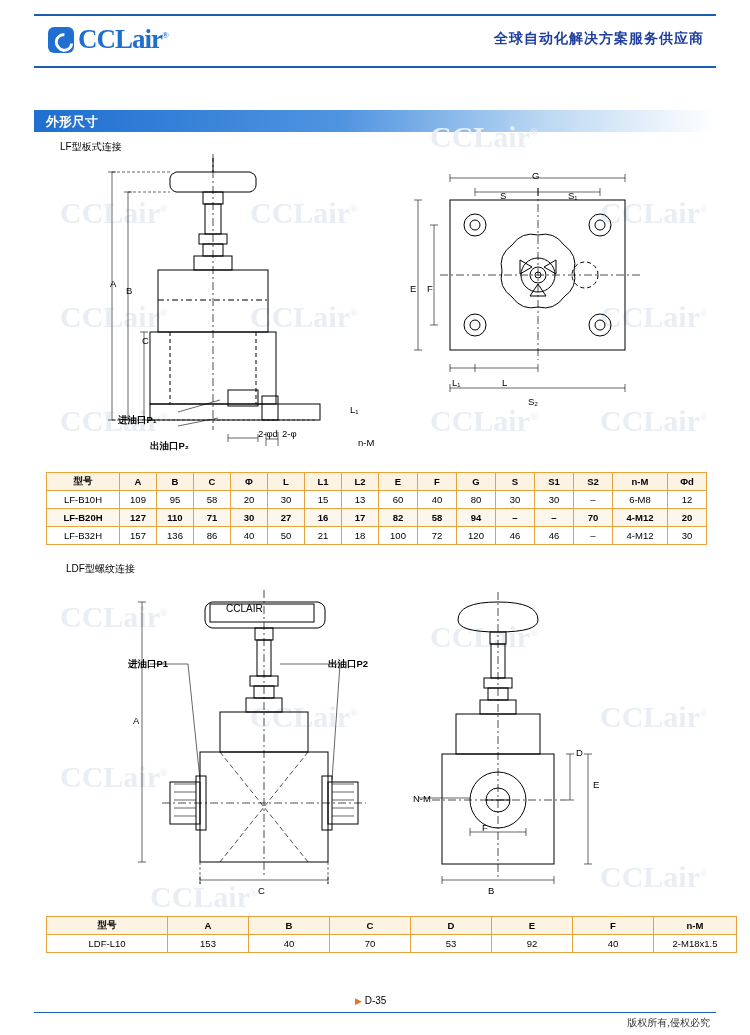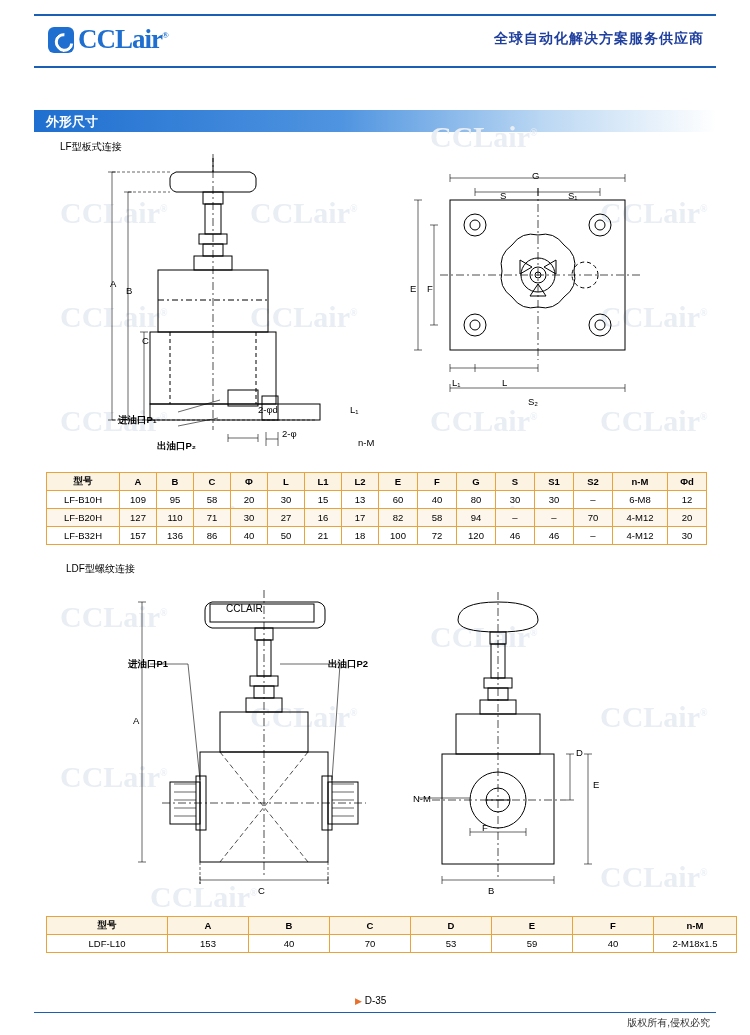--- a/index.html
+++ b/index.html
@@ -76,21 +76,21 @@
   .tbl{position:absolute;}
   .tbl td,.tbl th{
     border:1px solid #e8a33d;
     text-align:center;
     font-weight:normal;
     color:#000;
     padding:0;
     height:17px;
   }
   .tbl th{background:#fdf3e3;font-weight:bold;}
-  .tbl tr.alt td{background:#fdf6ec;}
+  .tbl tr.alt td{background:#fdf6ec;font-weight:bold;}
 
   
   .footer-rule{
     position:absolute;left:34px;top:1012px;width:682px;height:1px;background:#1a5fb4;
   }
   .page-num{
     position:absolute;left:355px;top:995px;font-size:10px;color:#000;
   }
   .page-num .tri{color:#e8702a;font-size:9px;}
   .copyright{
@@ -195,22 +195,22 @@
         <line x1="78" y1="262" x2="120" y2="250"></line>
         <line x1="78" y1="276" x2="118" y2="268"></line>
       </g>
     </svg>
   </div>
 
   <div class="label" style="left:110px;top:278px;">A</div>
   <div class="label" style="left:126px;top:285px;">B</div>
   <div class="label" style="left:142px;top:335px;">C</div>
   <div class="label b" style="left:118px;top:414px;">进油口P₁</div>
-  <div class="label b" style="left:157px;top:440px;">出油口P₂</div>
-  <div class="label" style="left:258px;top:404px;">2-φd</div>
+  <div class="label b" style="left:150px;top:440px;">出油口P₂</div>
+  <div class="label" style="left:258px;top:428px;">2-φd</div>
   <div class="label" style="left:282px;top:428px;">2-φ</div>
   <div class="label" style="left:350px;top:404px;">L₁</div>
   <div class="label" style="left:358px;top:437px;">n-M</div>
 
   <div class="draw" style="left:400px;top:160px;">
     <svg width="280" height="290" viewBox="0 0 280 290">
       <g stroke="#000" fill="none" stroke-width="1">
         <rect x="50" y="40" width="175" height="150"></rect>
 
         <circle cx="75" cy="65" r="11"></circle>
@@ -482,21 +482,21 @@
           <th style="width:82px">n-M</th>
         </tr>
       </thead>
       <tbody>
         <tr>
           <td>LDF-L10</td>
           <td>153</td>
           <td>40</td>
           <td>70</td>
           <td>53</td>
-          <td>59</td>
+          <td>92</td>
           <td>40</td>
           <td>2-M18x1.5</td>
         </tr>
       </tbody>
     </table>
   </div>
 
   <div class="page-num">
     <span class="tri">▶</span>
     <span>D-35</span>

